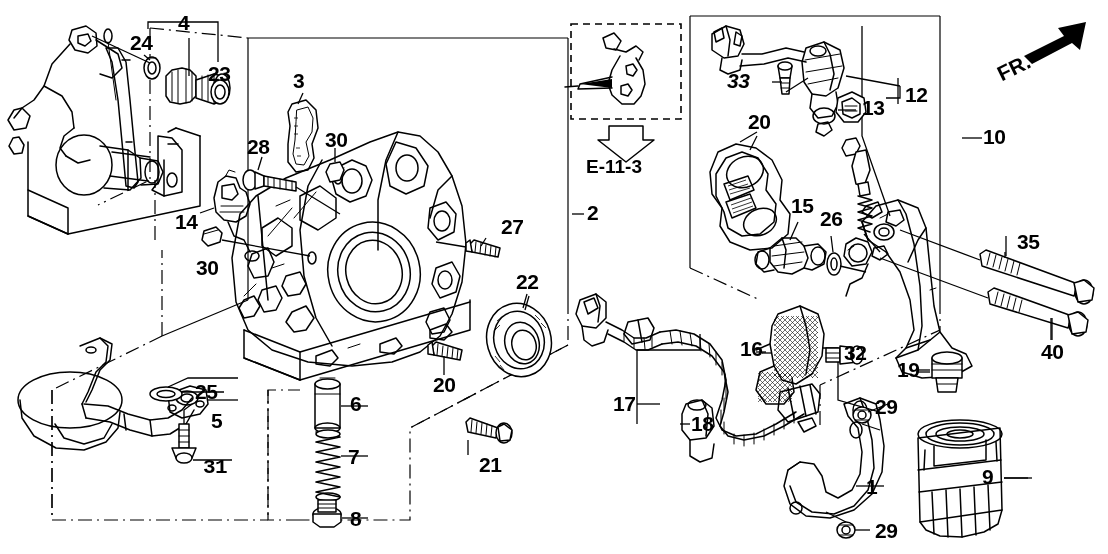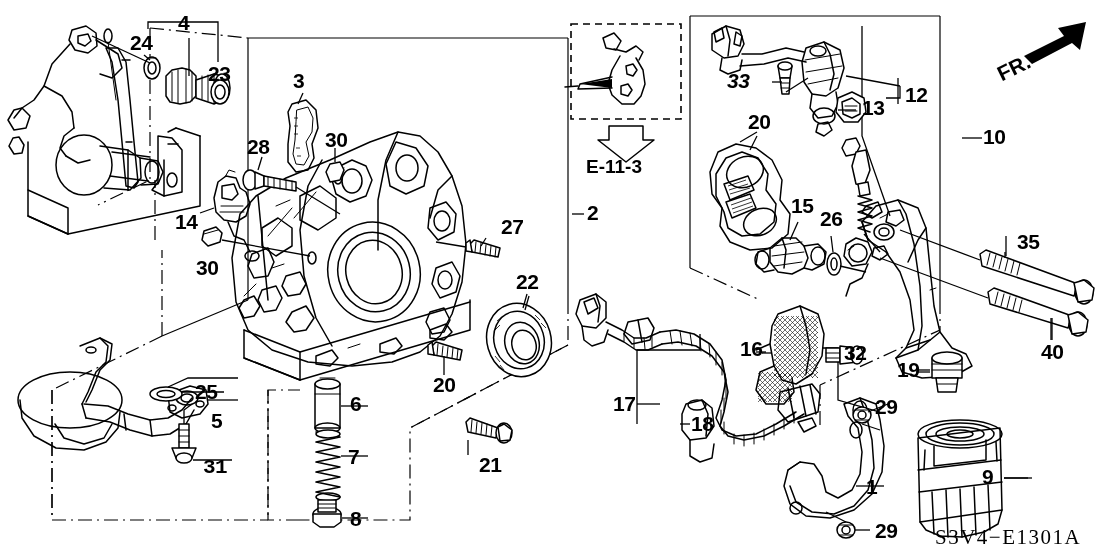--- a/index.html
+++ b/index.html
@@ -666,15 +666,14 @@
 <div class="lbl" style="left:656px;top:413px;margin-left:35px;">18</div>
 <div class="lbl" style="left:875px;top:396px;">29</div>
 <div class="lbl" style="left:875px;top:520px;">29</div>
 <div class="lbl" style="left:866px;top:476px;">1</div>
 <div class="lbl" style="left:982px;top:466px;">9</div>
 
 <div class="ref" style="left:586px;top:156px;">E-11-3</div>
 
 <div class="fr" style="left:1004px;top:62px;">FR.</div>
 
-<div class="diagcode" style="left:935px;top:525px;">S3V4−E1301A</div>
 
 </div>
 
 </body></html>

